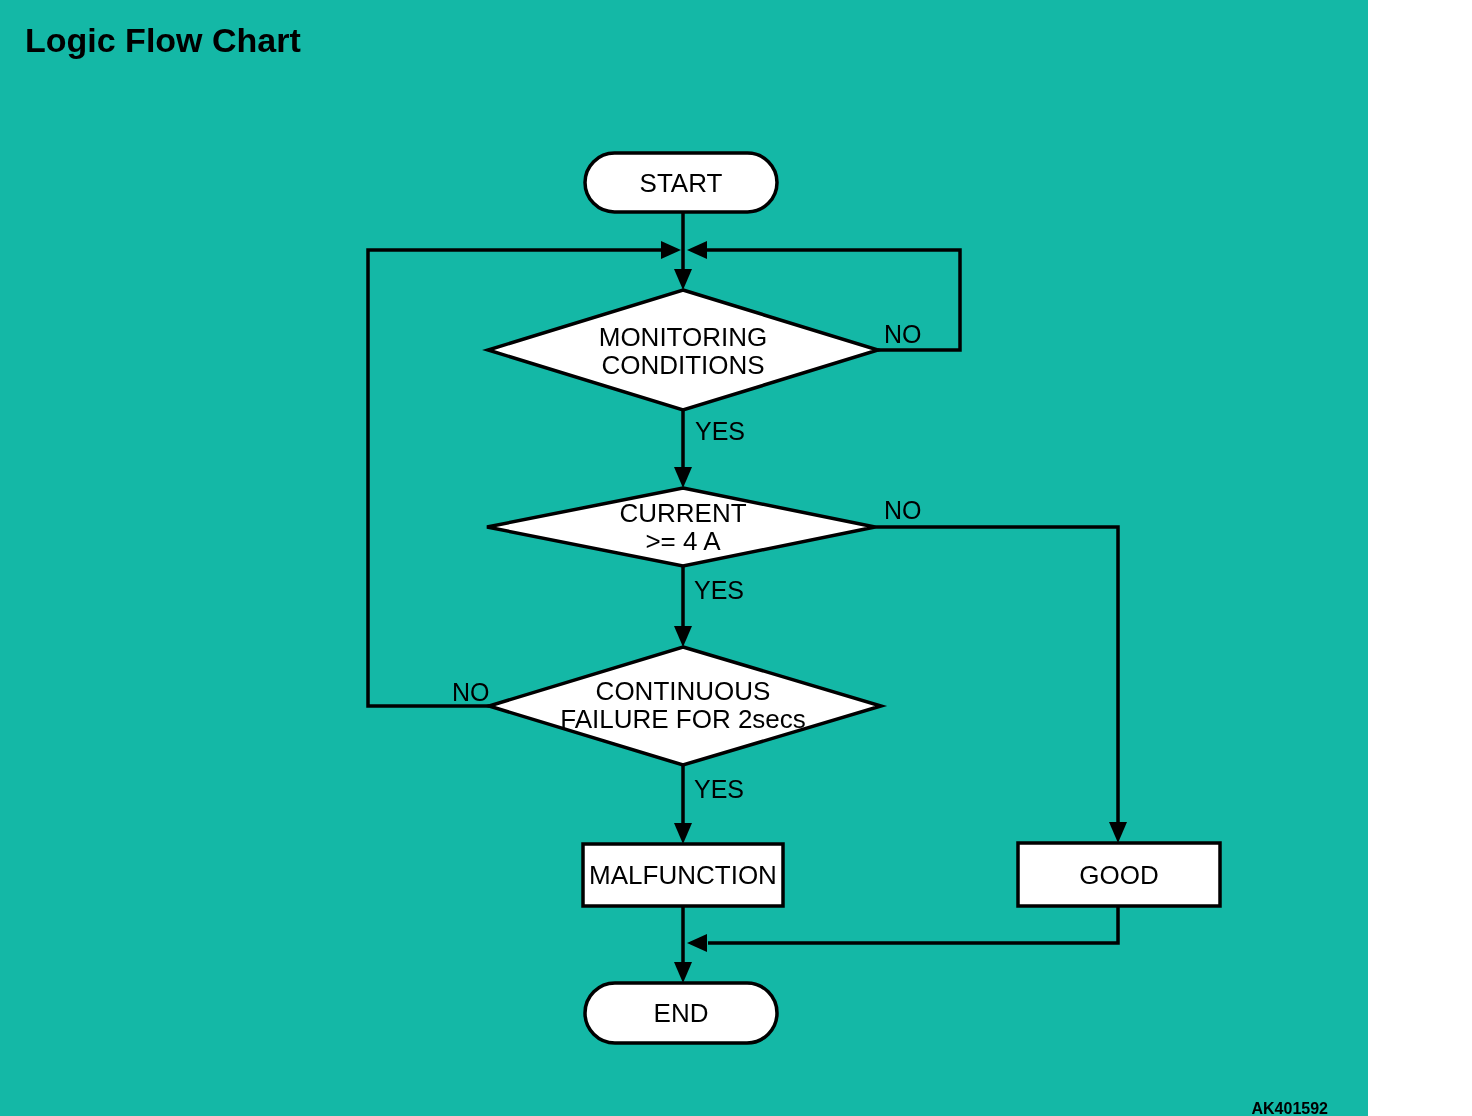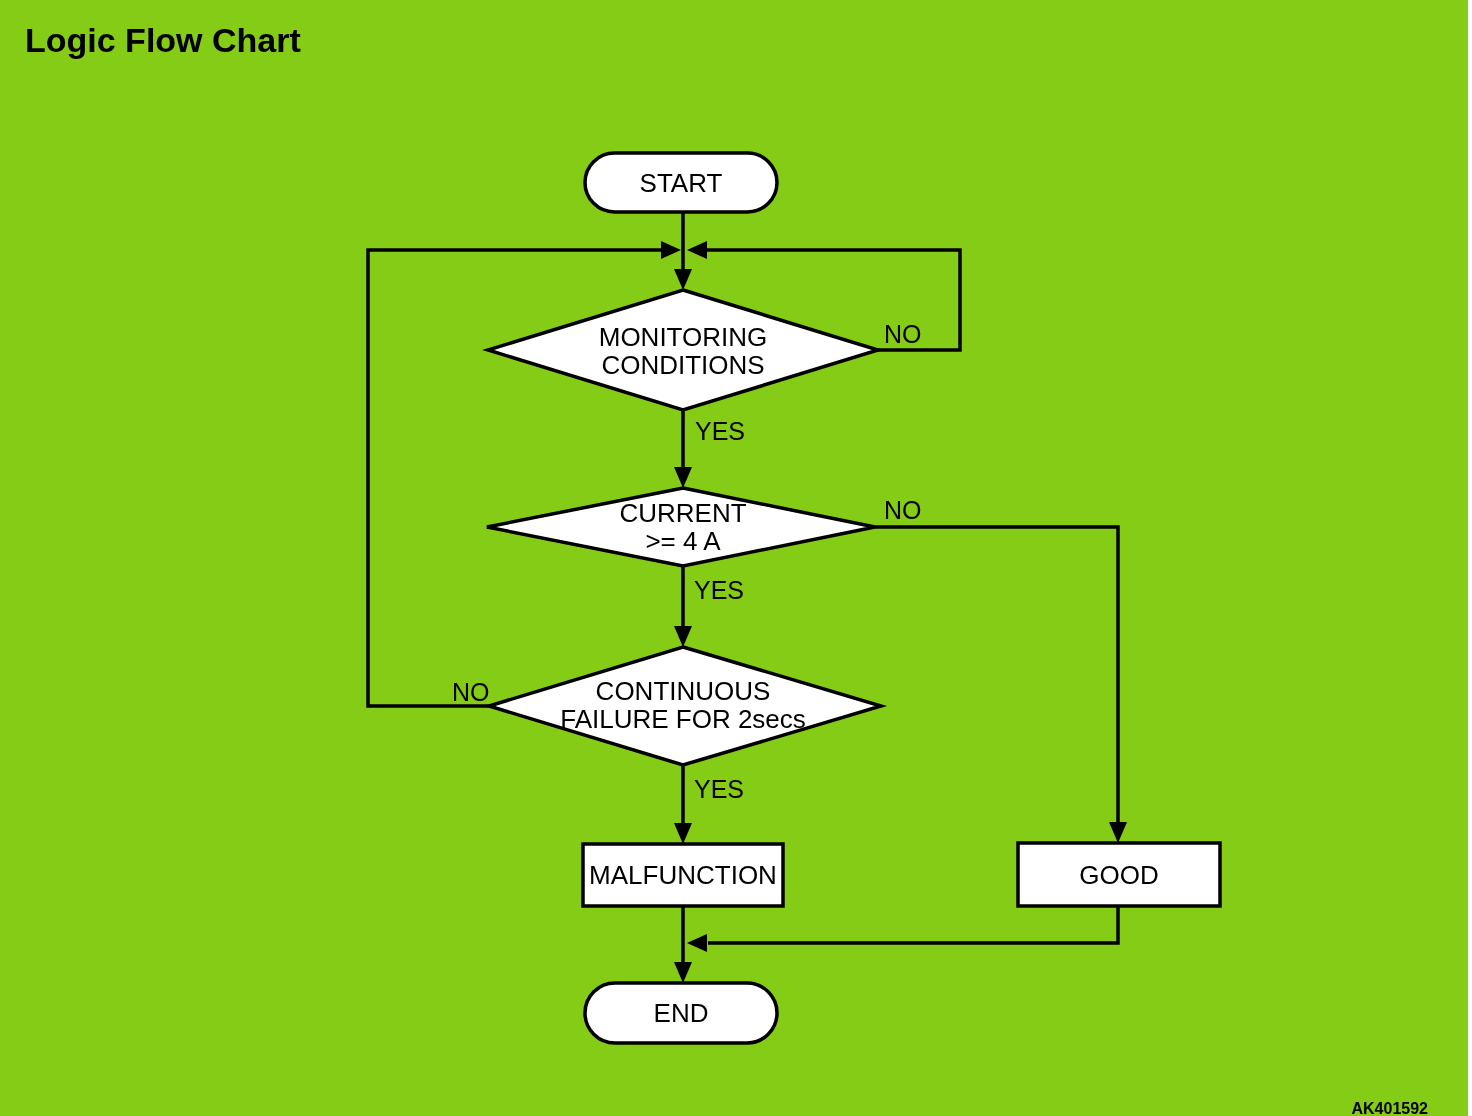--- a/index.html
+++ b/index.html
@@ -2,25 +2,26 @@
 <html><head>
 <meta charset="utf-8">
 <style>
   html, body {
     margin: 0;
     padding: 0;
     background: #ffffff;
   }
   .page {
     position: relative;
-    width: 1468px;
+    width: 1344px;
     height: 1116px;
-    background: #84cc16;
+    background: #14b8a6;
     font-family: "Liberation Sans", sans-serif;
     overflow: hidden;
+    padding-left: 24px;
   }
   .title {
     position: absolute;
     left: 25px;
     top: 21px;
     font-size: 34px;
     font-weight: bold;
     color: #000000;
     letter-spacing: 0px;
     white-space: pre;

